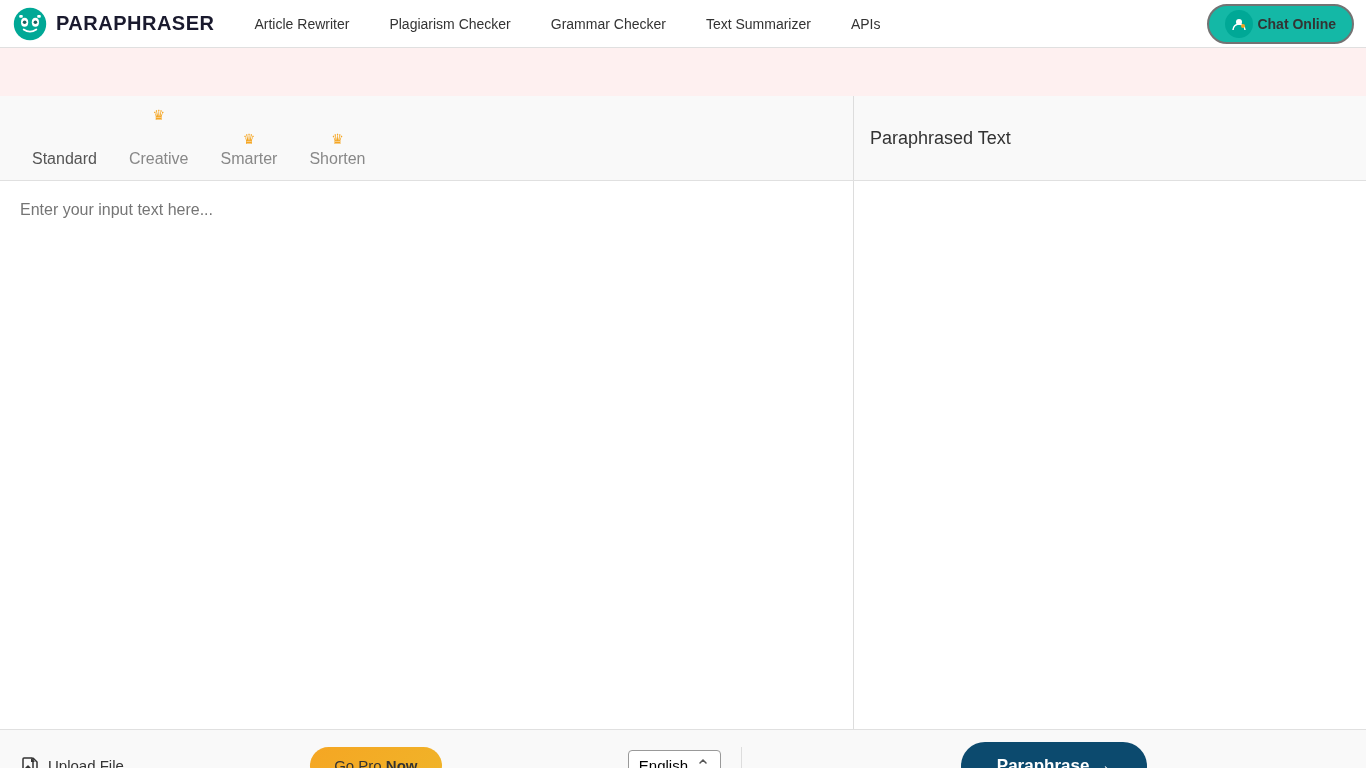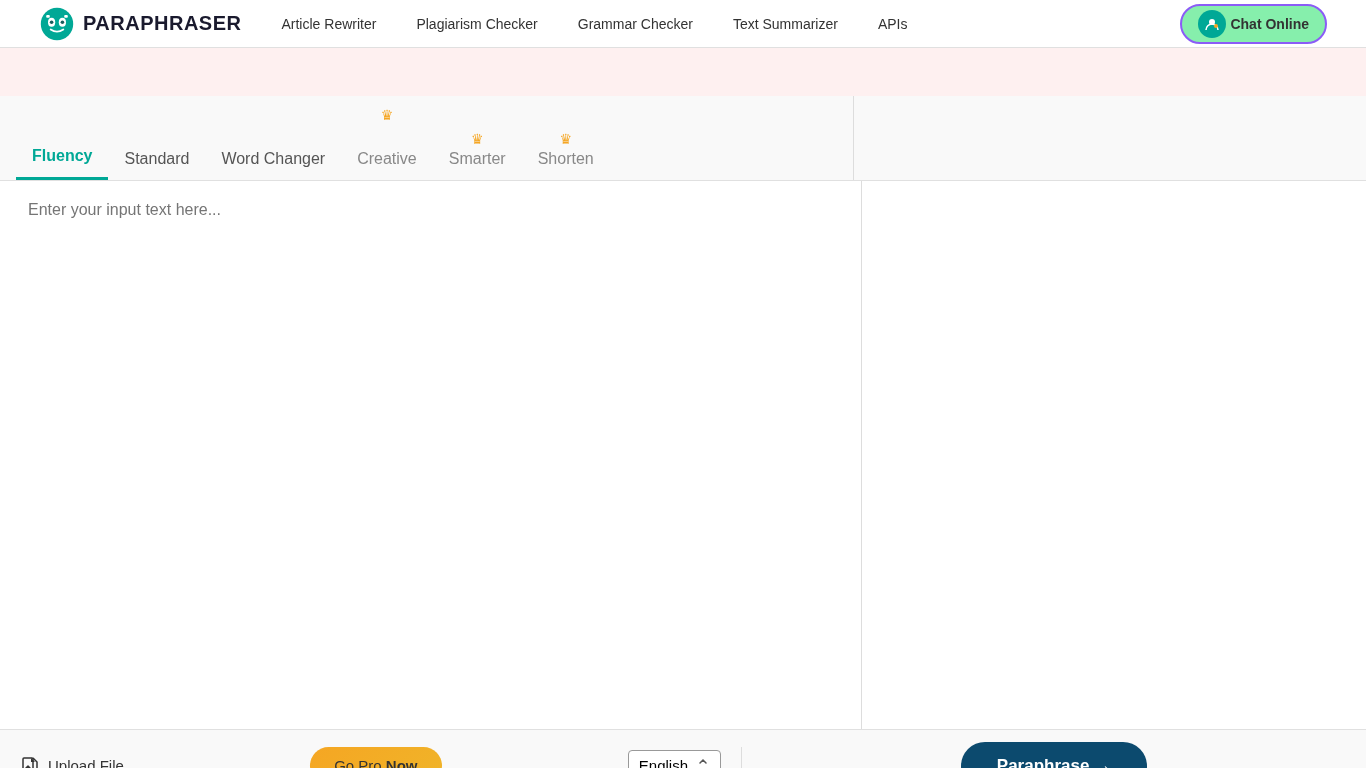--- a/index.html
+++ b/index.html
@@ -2,21 +2,21 @@
 <html><head>
   <meta charset="utf-8">
   <style>
     * { box-sizing: border-box; margin: 0; padding: 0; }
     body { font-family: Arial, sans-serif; background: #fff; width: 1366px; height: 768px; overflow: hidden; }
 
     
     .header {
       display: flex;
       align-items: center;
-      padding: 0 39px;
+      padding: 0 12px;
       height: 48px;
       background: #fff;
       border-bottom: 1px solid #e0e0e0;
       box-shadow: 0 1px 3px rgba(0,0,0,0.08);
     }
     .logo-area {
       display: flex;
       align-items: center;
       gap: 8px;
       margin-right: 40px;
@@ -40,25 +40,25 @@
       font-size: 14px;
       color: #333;
       text-decoration: none;
       cursor: pointer;
       white-space: nowrap;
     }
     .chat-online-btn {
       display: flex;
       align-items: center;
       gap: 4px;
-      border: 2px solid #8b5cf6;
+      border: 2px solid #737373;
       border-radius: 24px;
       padding: 4px 16px;
       cursor: pointer;
-      background: #86efac;
+      background: #14b8a6;
     }
     .chat-icon-circle {
       width: 28px;
       height: 28px;
       background: #00a896;
       border-radius: 50%;
       display: flex;
       align-items: center;
       justify-content: center;
       color: #fff;
@@ -125,21 +125,20 @@
       font-size: 14px;
       color: #f5a623;
       line-height: 1;
     }
     .tab-label { line-height: 1.4; }
 
     
     .main-area {
       display: flex;
       height: calc(768px - 48px - 48px - 52px - 72px);
-      padding-left: 8px;
     }
 
     .input-panel {
       width: 854px;
       border-right: 1px solid #ddd;
       display: flex;
       flex-direction: column;
     }
     .output-panel {
       flex: 1;
@@ -264,46 +263,43 @@
     </div>
     <span class="chat-online-text">Chat Online</span>
   </div>
 </header>
 
 <div class="pink-banner"></div>
 
 <div class="tabs-wrapper">
   <div class="tabs-left">
 
-    <div class="tab active">
-      <span class="tab-label">Fluency</span>
-    </div>
 
     <div class="tab">
       <span class="tab-label">Standard</span>
     </div>
 
-    <div class="tab">
-      <span class="tab-label">Word Changer</span>
-    </div>
 
     <div class="tab">
       <span class="crown">♛</span>
       <span class="tab-label" style="color:#888;margin-top:24px;">Creative</span>
     </div>
 
     <div class="tab">
       <span class="crown">♛</span>
       <span class="tab-label" style="color:#888;">Smarter</span>
     </div>
 
     <div class="tab">
       <span class="crown">♛</span>
       <span class="tab-label" style="color:#888;">Shorten</span>
     </div>
+  </div>
+  <div class="tabs-right">
+    <span class="paraphrased-title">Paraphrased Text</span>
   </div>
 </div>
 
 <div class="main-area">
   <div class="input-panel">
     <textarea class="text-area-input" placeholder="Enter your input text here..." style=""></textarea>
   </div>
   <div class="output-panel"></div>
 </div>
 

